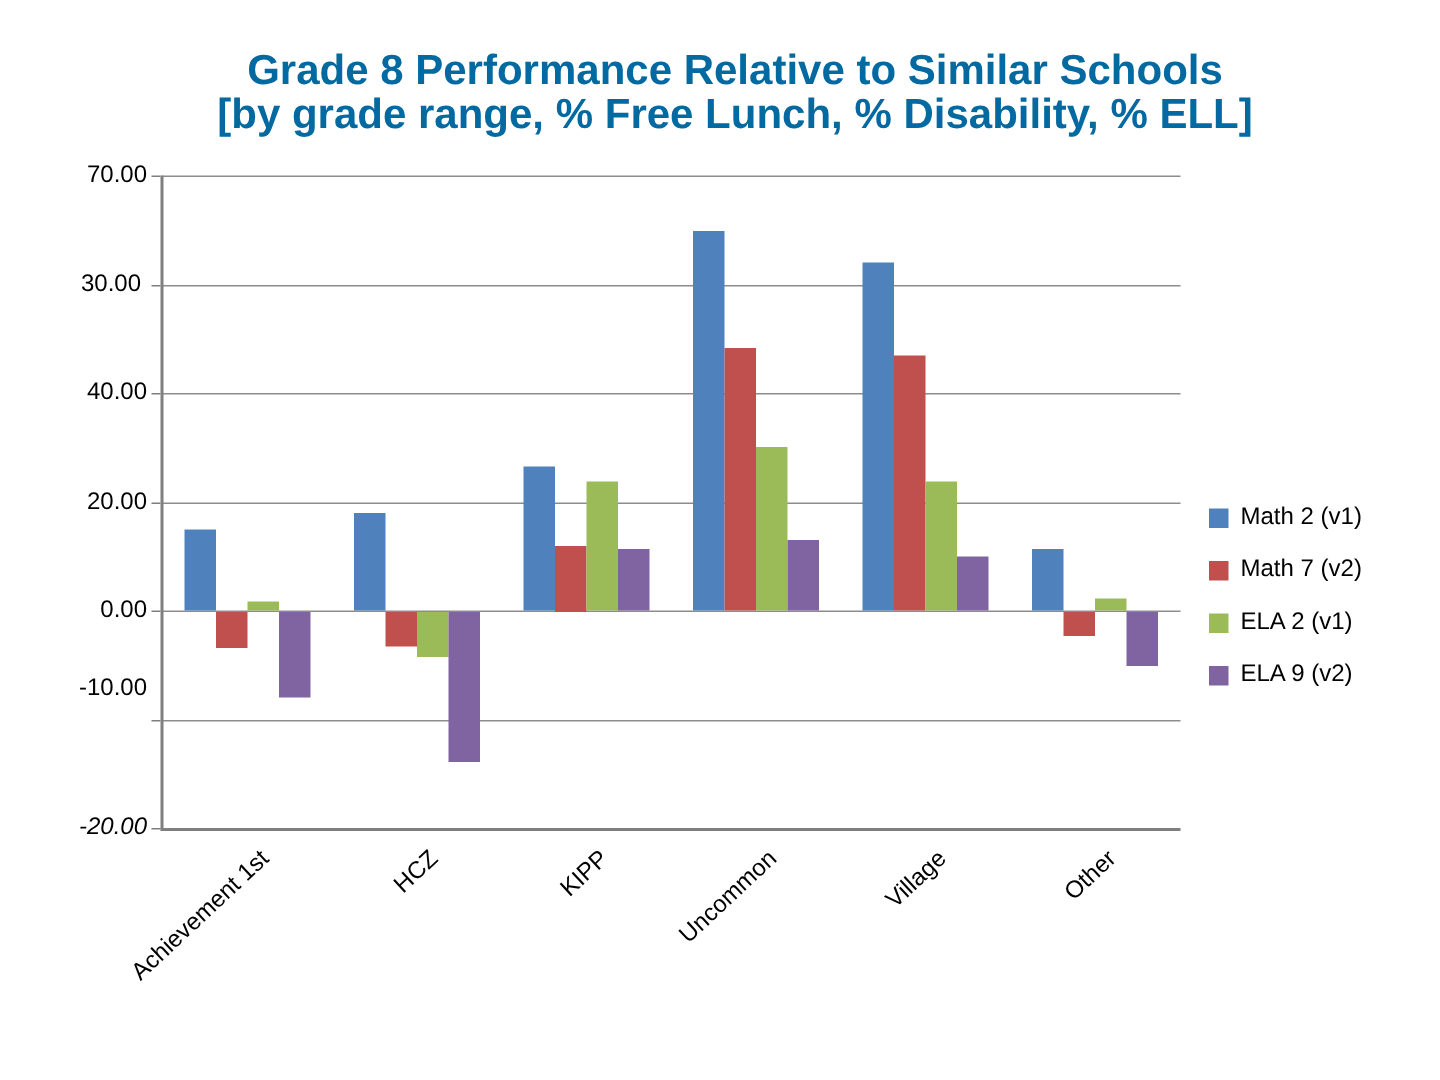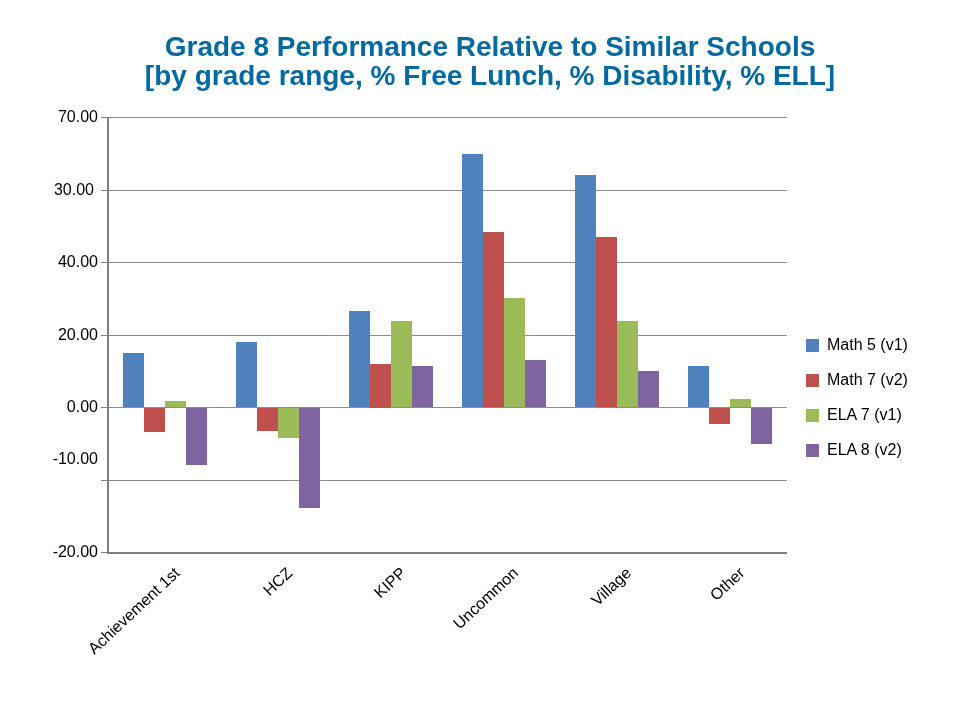--- a/index.html
+++ b/index.html
@@ -57,33 +57,33 @@
 <div class="slide" id="slide">
 
   <div class="chart-title">
     <div>Grade 8 Performance Relative to Similar Schools</div>
     <div>[by grade range, % Free Lunch, % Disability, % ELL]</div>
   </div>
 
   <div class="legend" id="legend">
     <div class="legend-item">
       <span class="swatch" style="background: rgb(79, 129, 189);"></span>
-      <span>Math 5 (v1)</span>
+      <span>Math 2 (v1)</span>
     </div>
     <div class="legend-item">
       <span class="swatch" style="background: rgb(192, 80, 77);"></span>
       <span>Math 7 (v2)</span>
     </div>
     <div class="legend-item">
       <span class="swatch" style="background: rgb(155, 187, 89);"></span>
-      <span>ELA 7 (v1)</span>
+      <span>ELA 2 (v1)</span>
     </div>
     <div class="legend-item">
       <span class="swatch" style="background: rgb(128, 100, 162);"></span>
-      <span>ELA 8 (v2)</span>
+      <span>ELA 9 (v2)</span>
     </div>
   </div>
 
 <div class="gridline" style="left: 108px; top: 117px; width: 679px; background: rgb(140, 140, 140);"></div>
     <div class="y-tick" style="left: 101px; top: 117px; background: rgb(127, 127, 127);"></div>
     <div class="y-label" style="left: 38px; top: 108px;">70.00</div>
     <div class="gridline" style="left: 108px; top: 190px; width: 679px; background: rgb(140, 140, 140);"></div>
     <div class="y-tick" style="left: 101px; top: 190px; background: rgb(127, 127, 127);"></div>
     <div class="y-label" style="left: 34px; top: 181px;">30.00</div>
     <div class="gridline" style="left: 108px; top: 262px; width: 679px; background: rgb(140, 140, 140);"></div>
@@ -92,21 +92,21 @@
     <div class="gridline" style="left: 108px; top: 335px; width: 679px; background: rgb(140, 140, 140);"></div>
     <div class="y-tick" style="left: 101px; top: 335px; background: rgb(127, 127, 127);"></div>
     <div class="y-label" style="left: 38px; top: 326px;">20.00</div>
     <div class="gridline" style="left: 108px; top: 407px; width: 679px; background: rgb(140, 140, 140);"></div>
     <div class="y-tick" style="left: 101px; top: 407px; background: rgb(127, 127, 127);"></div>
     <div class="y-label" style="left: 38px; top: 398px;">0.00</div>
     <div class="gridline" style="left: 108px; top: 480px; width: 679px; background: rgb(140, 140, 140);"></div>
     <div class="y-tick" style="left: 101px; top: 480px; background: rgb(127, 127, 127);"></div>
     <div class="y-label" style="left: 38px; top: 450px;">-10.00</div>
     <div class="y-tick" style="left: 101px; top: 552px; background: rgb(127, 127, 127);"></div>
-    <div class="y-label" style="left: 38px; top: 543px;">-20.00</div>
+    <div class="y-label" style="left: 38px; top: 543px; font-style: italic;">-20.00</div>
     <div class="axis-line" style="left: 107px; top: 117px; width: 2px; height: 436px; background: rgb(127, 127, 127);"></div>
     <div class="axis-line" style="left: 107px; top: 552px; width: 680px; height: 2px; background: rgb(127, 127, 127);"></div>
     <div class="bar" style="left: 123px; top: 353px; width: 21px; height: 54px; background: rgb(79, 129, 189);"></div>
     <div class="bar" style="left: 144px; top: 408px; width: 21px; height: 24px; background: rgb(192, 80, 77);"></div>
     <div class="bar" style="left: 165px; top: 401px; width: 21px; height: 6px; background: rgb(155, 187, 89);"></div>
     <div class="bar" style="left: 186px; top: 408px; width: 21px; height: 57px; background: rgb(128, 100, 162);"></div>
     <div class="bar" style="left: 236px; top: 342px; width: 21px; height: 65px; background: rgb(79, 129, 189);"></div>
     <div class="bar" style="left: 257px; top: 408px; width: 21px; height: 23px; background: rgb(192, 80, 77);"></div>
     <div class="bar" style="left: 278px; top: 408px; width: 21px; height: 30px; background: rgb(155, 187, 89);"></div>
     <div class="bar" style="left: 299px; top: 408px; width: 21px; height: 100px; background: rgb(128, 100, 162);"></div>

